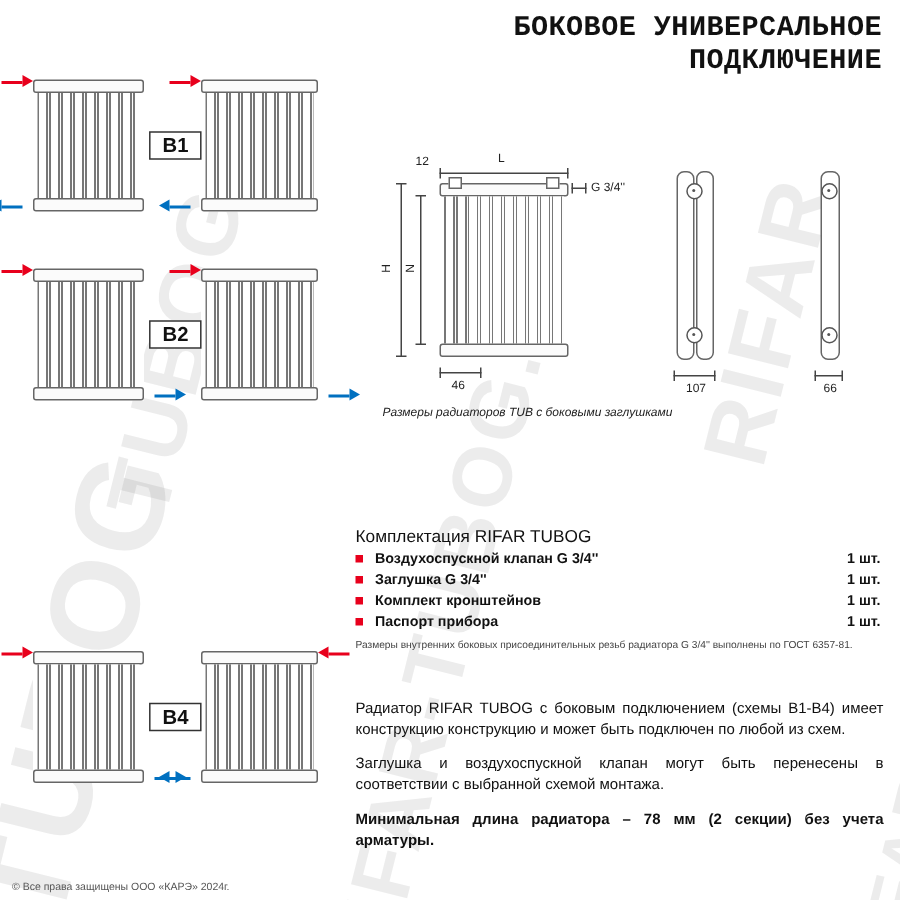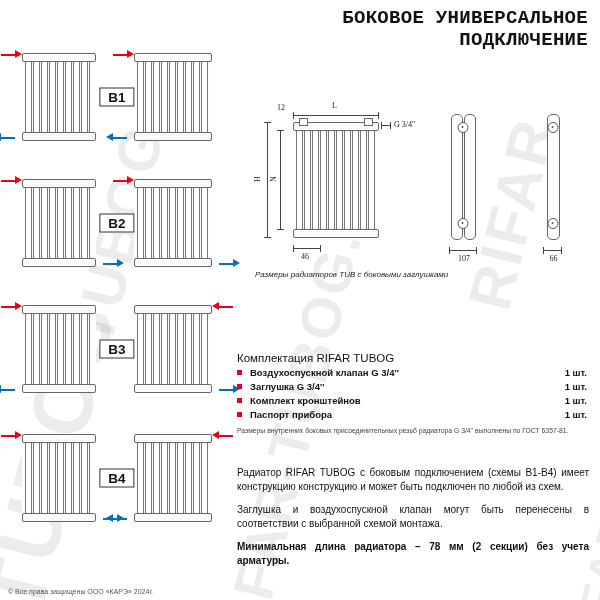--- a/index.html
+++ b/index.html
@@ -39,21 +39,21 @@
   #dimfig{position:absolute;left:253px;top:96px;width:347px;height:192px;z-index:2;}
   .dim-rad{left:40px;top:26px;width:86px;height:116px;}
   .fit{position:absolute;top:-4px;width:7px;height:6px;border:1px solid #666;background:#fff;}
   .dline{position:absolute;background:#444;}
   .dlh{height:1px;}
   .dlh::before,.dlh::after{content:"";position:absolute;top:-3px;width:1px;height:7px;background:#444;}
   .dlh::before{left:0;}.dlh::after{right:0;}
   .dlv{width:1px;}
   .dlv::before,.dlv::after{content:"";position:absolute;left:-3px;width:7px;height:1px;background:#444;}
   .dlv::before{top:0;}.dlv::after{bottom:0;}
-  .dlab{position:absolute;font-size:8px;color:#222;background:#fff;padding:0 1px;line-height:1;font-family:Liberation Serif, serif;}
+  .dlab{position:absolute;font-size:8px;color:#222;background:#fff;padding:0 1px;line-height:1;}
   .rot{transform:rotate(-90deg);}
   .sv{position:absolute;height:126px;}
   .svcol{position:absolute;top:0;bottom:0;width:10px;border:1px solid #666;border-radius:5px;background:#fff;}
   .tap{position:absolute;left:50%;transform:translateX(-50%);width:9px;height:9px;
        border:1px solid #555;border-radius:50%;background:#fff;}
   .tap::after{content:"";position:absolute;left:3px;top:3px;width:2px;height:2px;background:#555;border-radius:50%;}
   .dimcaption{position:absolute;left:2px;top:174px;font-size:8px;font-style:italic;color:#222;white-space:nowrap;}
 
   
   #equip{position:absolute;left:237px;top:352px;width:350px;z-index:2;}
@@ -119,37 +119,20 @@
     <div class="rad rad-b">
       <div class="rad-header"></div>
       <div class="rad-tubes"></div>
       <div class="rad-header"></div>
     <span class="arrow pos-top-left dir-right" style="color: rgb(232, 0, 28);"></span>
         <span class="arrow pos-bottom-right dir-right" style="color: rgb(0, 112, 192);"></span>
       </div>
     <div class="scheme-label">В2</div>
   </div>
 
-  <div class="scheme" style="top:305px">
-    <div class="rad rad-a">
-      <div class="rad-header"></div>
-      <div class="rad-tubes"></div>
-      <div class="rad-header"></div>
-    <span class="arrow pos-top-left dir-right" style="color: rgb(232, 0, 28);"></span>
-        <span class="arrow pos-bottom-left dir-left" style="color: rgb(0, 112, 192);"></span>
-      </div>
-    <div class="rad rad-b">
-      <div class="rad-header"></div>
-      <div class="rad-tubes"></div>
-      <div class="rad-header"></div>
-    <span class="arrow pos-top-right dir-left" style="color: rgb(232, 0, 28);"></span>
-        <span class="arrow pos-bottom-right dir-right" style="color: rgb(0, 112, 192);"></span>
-      </div>
-    <div class="scheme-label">В3</div>
-  </div>
 
   <div class="scheme" style="top:434px">
     <div class="rad rad-a">
       <div class="rad-header"></div>
       <div class="rad-tubes"></div>
       <div class="rad-header"></div>
     <span class="arrow pos-top-left dir-right" style="color: rgb(232, 0, 28);"></span>
         <span class="arrow pos-bottom-right dir-right" style="color: rgb(0, 112, 192);"></span>
       </div>
     <div class="rad rad-b">

